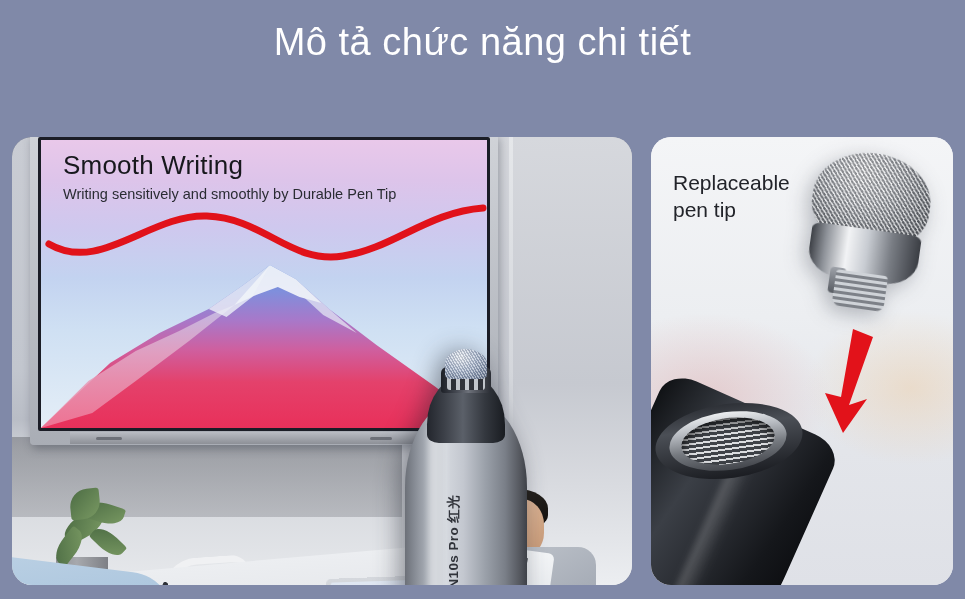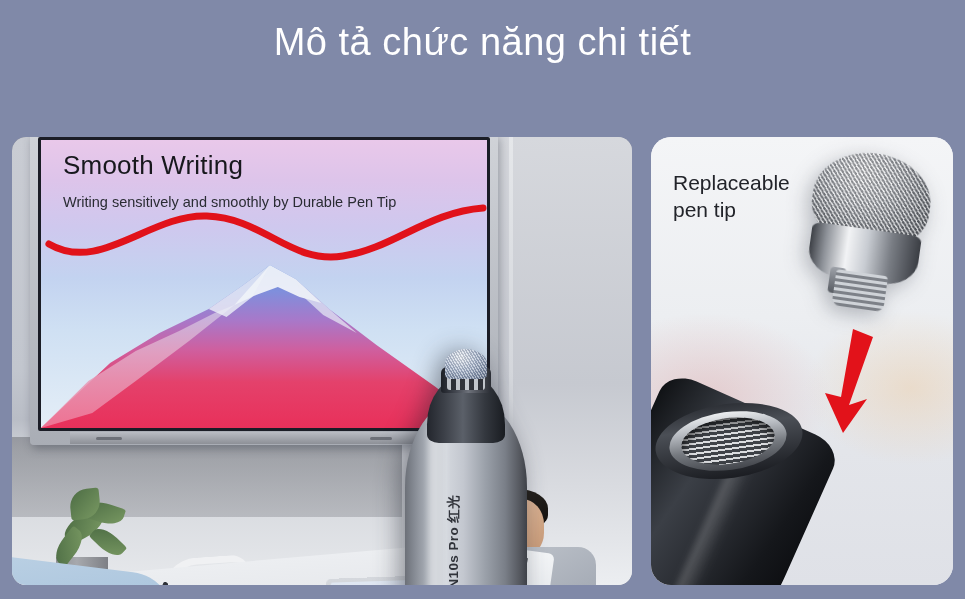--- a/index.html
+++ b/index.html
@@ -18,21 +18,21 @@
     letter-spacing:0.5px;
     line-height:50px;
   }
 
   
   .panel {
     position:absolute;
     border-radius:20px;
     overflow:hidden;
   }
-  #panel-left  { left:12px;  top:137px; width:620px; height:448px; background:#5b6072;border-radius:14px; }
+  #panel-left  { left:12px;  top:137px; width:620px; height:448px; background:#5b6072; }
   #panel-right { left:651px; top:137px; width:302px; height:448px; background:#e9ebf0; }
 
   
   
   .office-bg {
     position:absolute; inset:0;
     background:
       linear-gradient(to bottom, #c9ccd3 0%, #c2c6ce 52%, #b9bdc6 63%, #cfd2d8 70%, #e7e9ec 100%);
   }
   .wall-right {
@@ -72,21 +72,21 @@
     background:#6d7078; border-radius:2px;
   }
 
   
   .screen-title {
     position:absolute; left:22px; top:10px;
     font-size:26px; color:#17181d; letter-spacing:.2px;
   }
   .screen-sub {
     position:absolute; left:22px; top:46px;
-    font-size:14.5px; color:#2a2c33;margin-top:8px;
+    font-size:14.5px; color:#2a2c33;
   }
 
   
   .mtn-wrap { position:absolute; left:0; bottom:0; width:100%; height:215px; }
   .red-stroke { position:absolute; left:0; top:58px; width:100%; height:70px; }
 
   
   .plant-pot {
     position:absolute; left:44px; top:420px; width:52px; height:78px;
     background:linear-gradient(to right,#8e9095 0%,#a7a9ad 40%,#7d7f85 100%);

